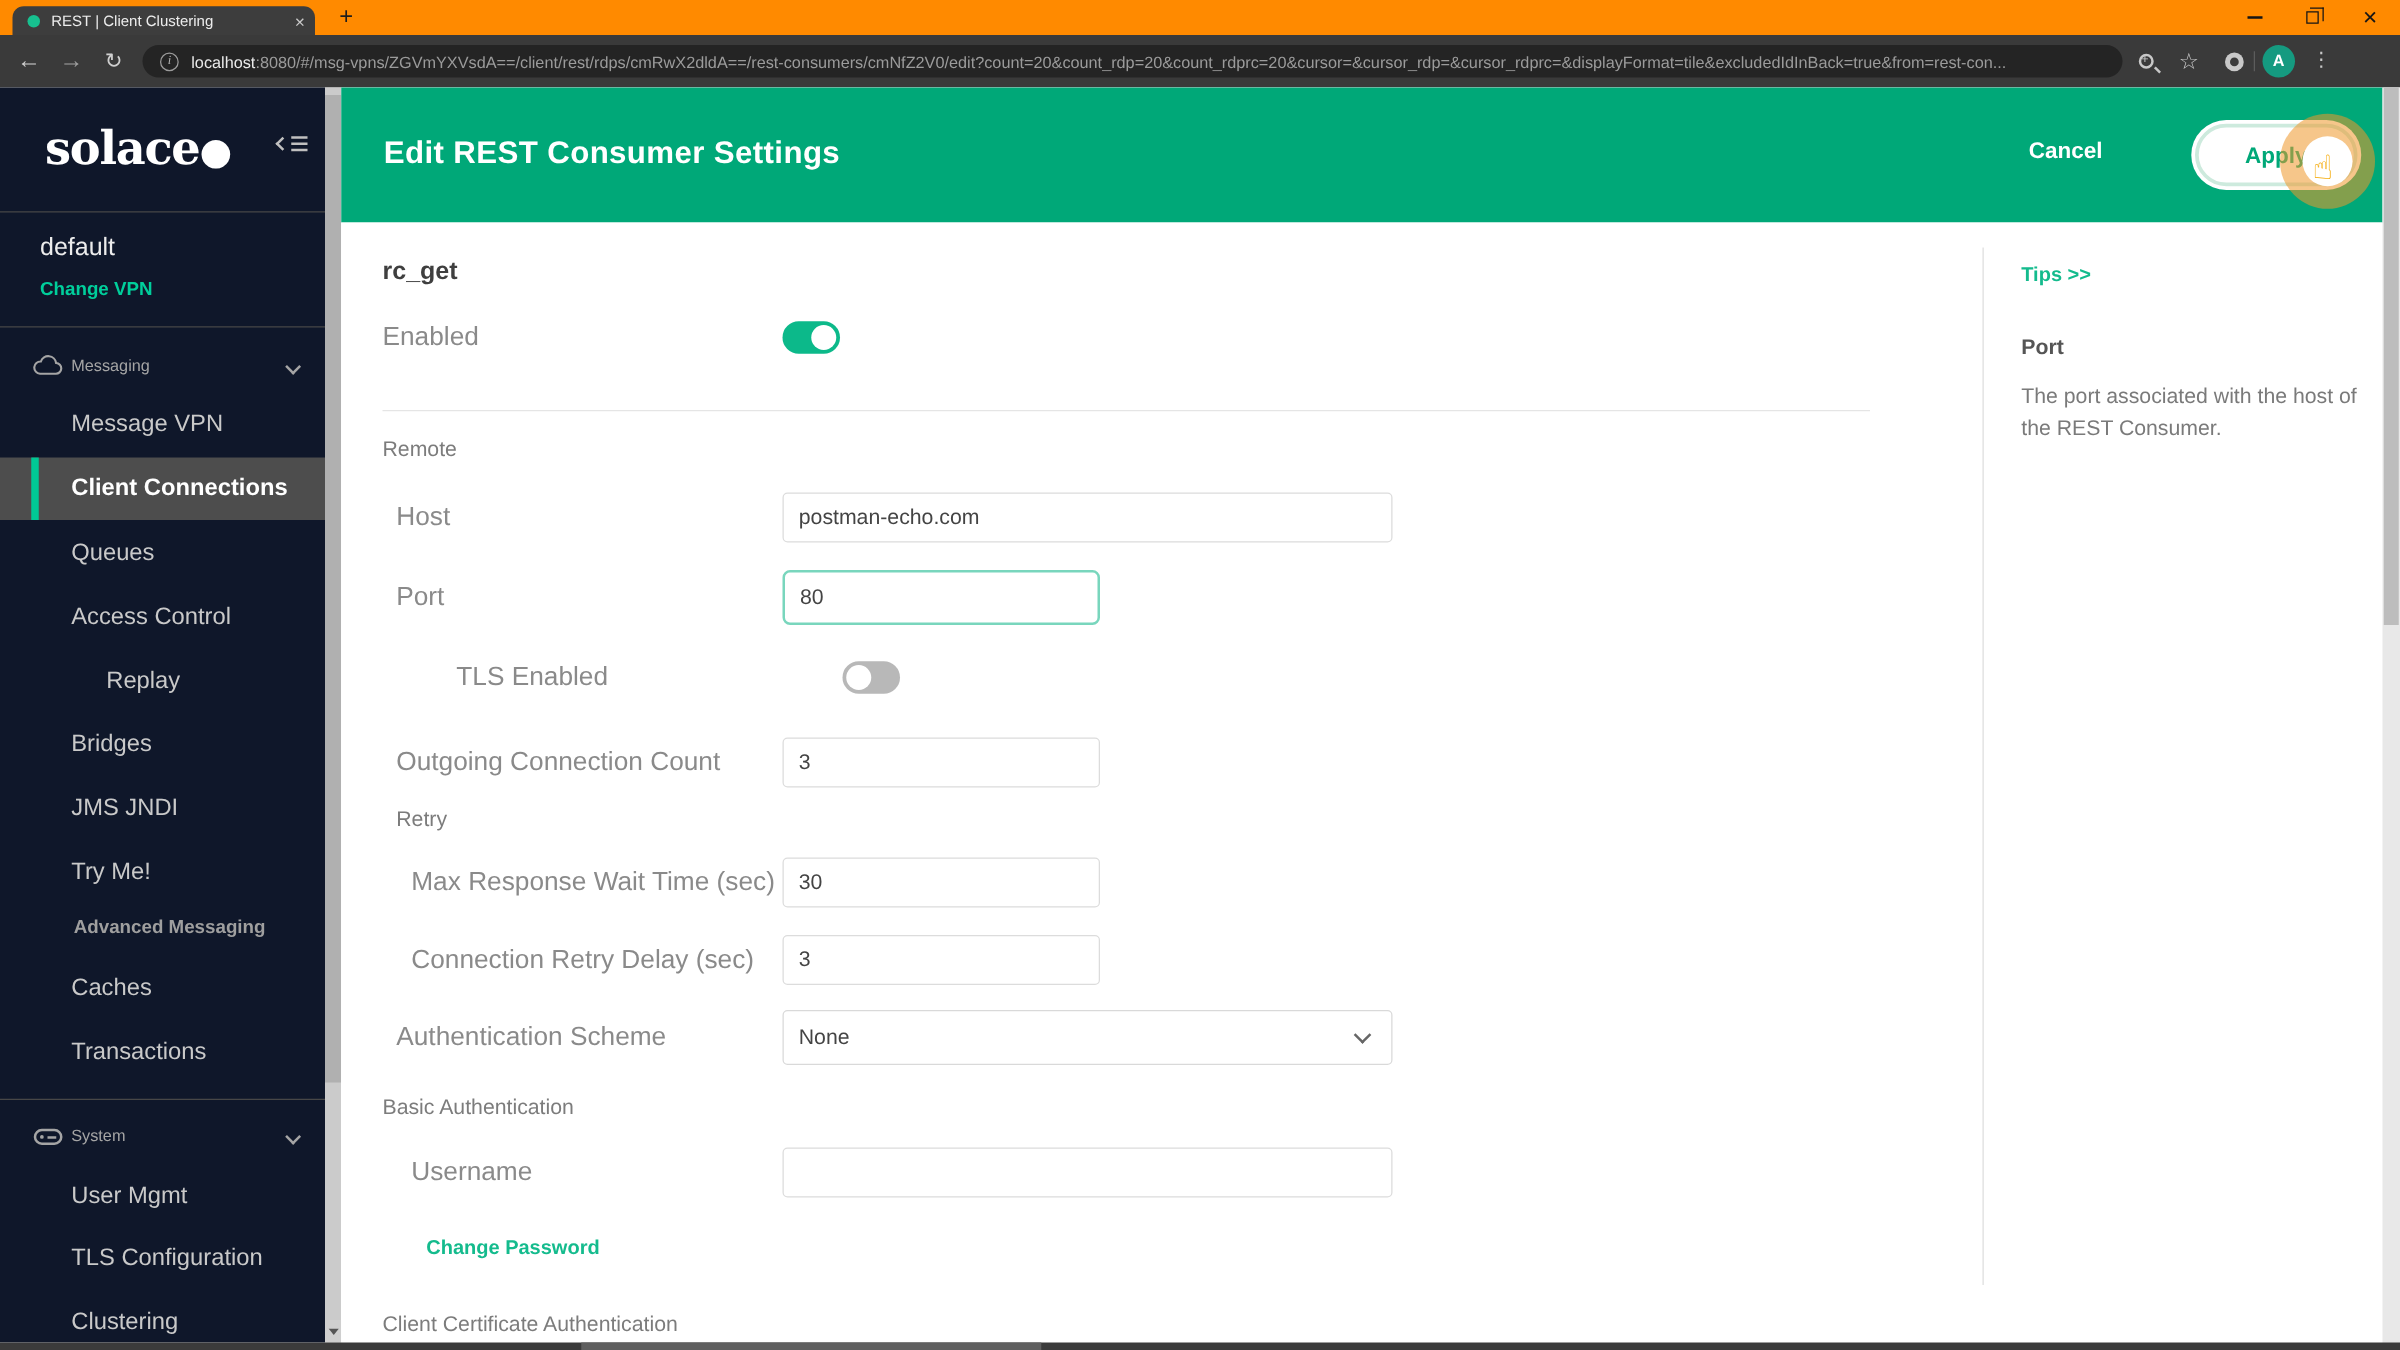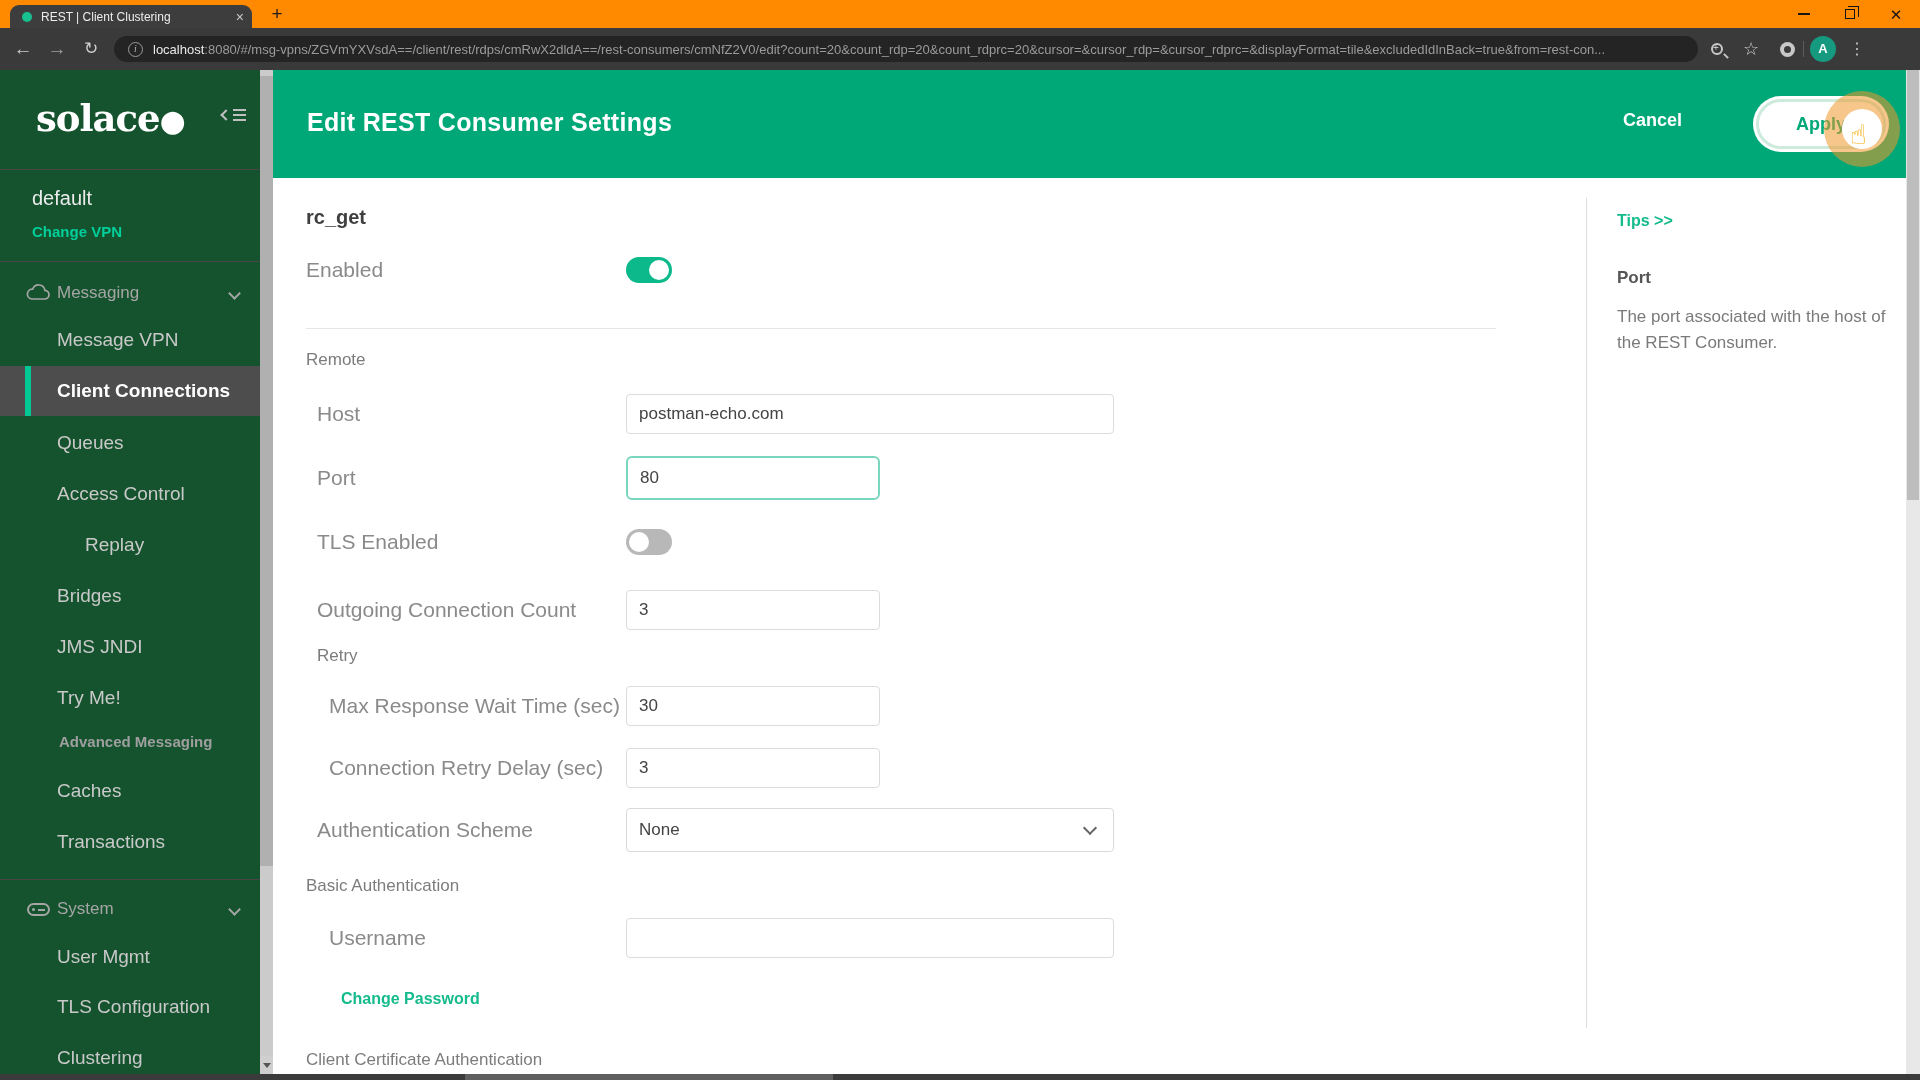--- a/index.html
+++ b/index.html
@@ -33,37 +33,37 @@
   .zoom-glass { position:relative; width:12px; height:12px; border:2px solid #c8c8c8; border-radius:50%; }
   .zoom-glass::after { content:""; position:absolute; left:10px; top:10px; width:6px; height:2px; background:#c8c8c8; transform:rotate(45deg); }
   .zoom-glass::before { content:"+"; position:absolute; left:0; top:-3px; width:8px; color:#c8c8c8; font-size:10px; }
   .ext-ring { width:15px; height:15px; border-radius:50%; background:#c8c8c8; position:relative; }
   .ext-ring::after { content:""; position:absolute; left:4px; top:4px; width:7px; height:7px; border-radius:50%; background:#3A3A3A; }
   .tb-sep { position:absolute; left:1803px; top:13px; width:1px; height:16px; background:#5c5c5c; }
   .avatar { position:absolute; left:1810px; top:8px; width:26px; height:26px; border-radius:50%; background:#159A80; color:#fff; font-size:13px; font-weight:bold; text-align:center; line-height:26px; }
   .kebab { position:absolute; left:1845px; top:0; width:24px; height:42px; color:#c8c8c8; font-size:16px; text-align:center; line-height:42px; }
 
   
-  .sidebar { position:absolute; left:0; top:70px; width:260px; height:1004px; background:#14532d; overflow:hidden; }
+  .sidebar { position:absolute; left:0; top:70px; width:260px; height:1004px; background:#0f172a; overflow:hidden; }
   .logo-row { position:absolute; left:0; top:0; width:260px; height:100px; border-bottom:1px solid #474747; }
   .logo { position:absolute; left:36px; top:26px; font-family:"DejaVu Serif", serif; font-weight:bold; font-size:37px; color:#ffffff; letter-spacing:-1px; }
   .logo .dot { font-size:30px; }
   .collapse { position:absolute; left:222px; top:36px; width:26px; height:22px; color:#c0c0c0; }
   .collapse .chev { position:absolute; left:0; top:5px; width:8px; height:8px; border-left:2px solid #c0c0c0; border-bottom:2px solid #c0c0c0; transform:rotate(45deg); }
   .collapse .l1,.collapse .l2,.collapse .l3 { position:absolute; left:11px; width:13px; height:2px; background:#c0c0c0; }
   .collapse .l1{top:3px;} .collapse .l2{top:8px;} .collapse .l3{top:13px;}
   .vpn { position:absolute; left:0; top:101px; width:260px; height:91px; border-bottom:1px solid #474747; }
   .vpn-name { position:absolute; left:32px; top:16px; font-size:20px; color:#ececec; }
   .vpn-change { position:absolute; left:32px; top:52px; font-size:15px; font-weight:bold; color:#00CE9B; }
   .nav-row { position:absolute; left:0; width:260px; height:50px; line-height:50px; color:#c9c9c9; font-size:19px; }
   .nav-row .txt { position:absolute; left:57px; white-space:nowrap; }
   .nav-row.sel { background:#4D4D4D; color:#ffffff; font-weight:bold; }
   .nav-row.sel::before { content:""; position:absolute; left:25px; top:0; width:6px; height:50px; background:#00C895; }
   .nav-row.sel .txt { left:57px; }
-  .sec-head { color:#a5a5a5; font-size:17px;padding-left:16px; }
+  .sec-head { color:#a5a5a5; font-size:13px;padding-left:16px; }
   .sec-head .txt { left:57px; }
   .sec-chev { position:absolute; left:230px; top:21px; width:9px; height:9px; border-right:2px solid #a5a5a5; border-bottom:2px solid #a5a5a5; transform:rotate(45deg); }
   .subhead { color:#9f9f9f; font-size:15px; font-weight:bold; }
   .subhead .txt { left:59px; }
   .cloud-ic { position:absolute; left:26px; top:16px; }
   .sys-ic { position:absolute; left:27px; top:19px; width:23px; height:13px; border:2px solid #a5a5a5; border-radius:7px; }
   .sys-ic::before { content:""; position:absolute; left:3px; top:3px; width:3px; height:3px; border-radius:50%; background:#a5a5a5; }
   .sys-ic::after { content:""; position:absolute; left:9px; top:3.5px; width:7px; height:2px; background:#a5a5a5; }
   .nav-div { position:absolute; left:0; width:260px; height:1px; background:#474747; }
 
@@ -265,21 +265,21 @@
       <div class="row" style="top:216px;">
         <span class="flabel lv2">Host</span>
         <input class="finput w-wide" value="postman-echo.com" style="">
       </div>
 
       <div class="row" style="top:280px;">
         <span class="flabel lv2">Port</span>
         <input class="finput w-narrow focused" value="80" style="">
       </div>
 
-      <div class="row" style="top:344px;">
+      <div class="row" style="top:344px;margin-left:48px;">
         <span class="flabel lv2">TLS Enabled</span>
         <span class="toggle off">
             <span class="knob"></span>
           </span>
       </div>
 
       <div class="row" style="top:412px;">
         <span class="flabel lv2">Outgoing Connection Count</span>
         <input class="finput w-narrow" value="3" style="">
       </div>

